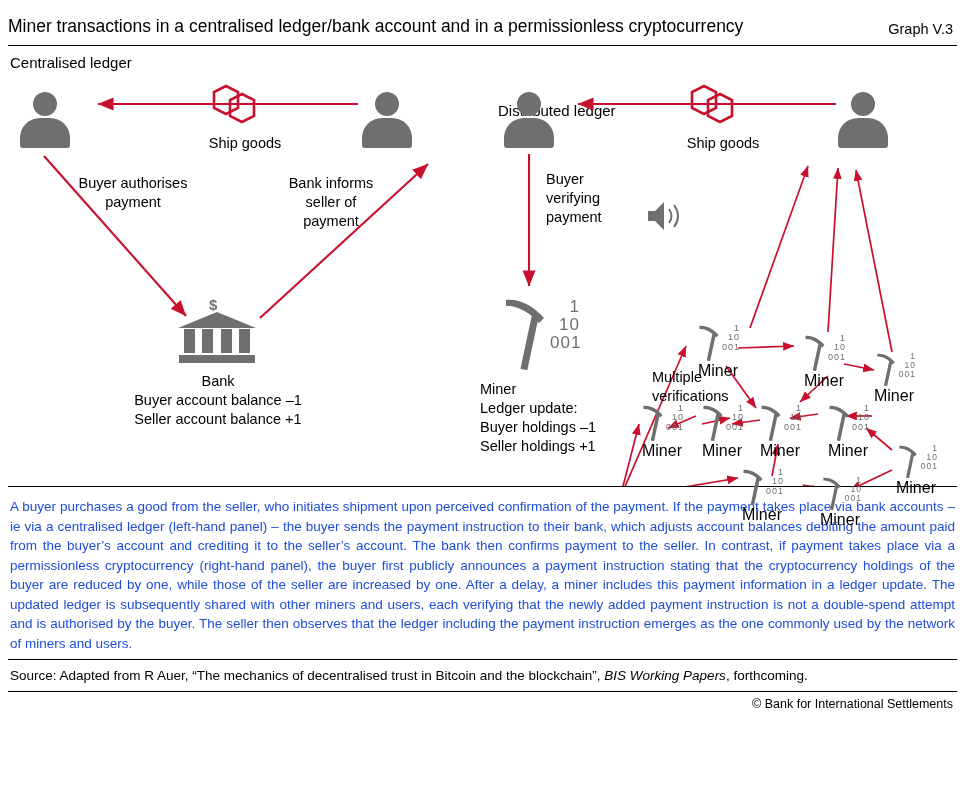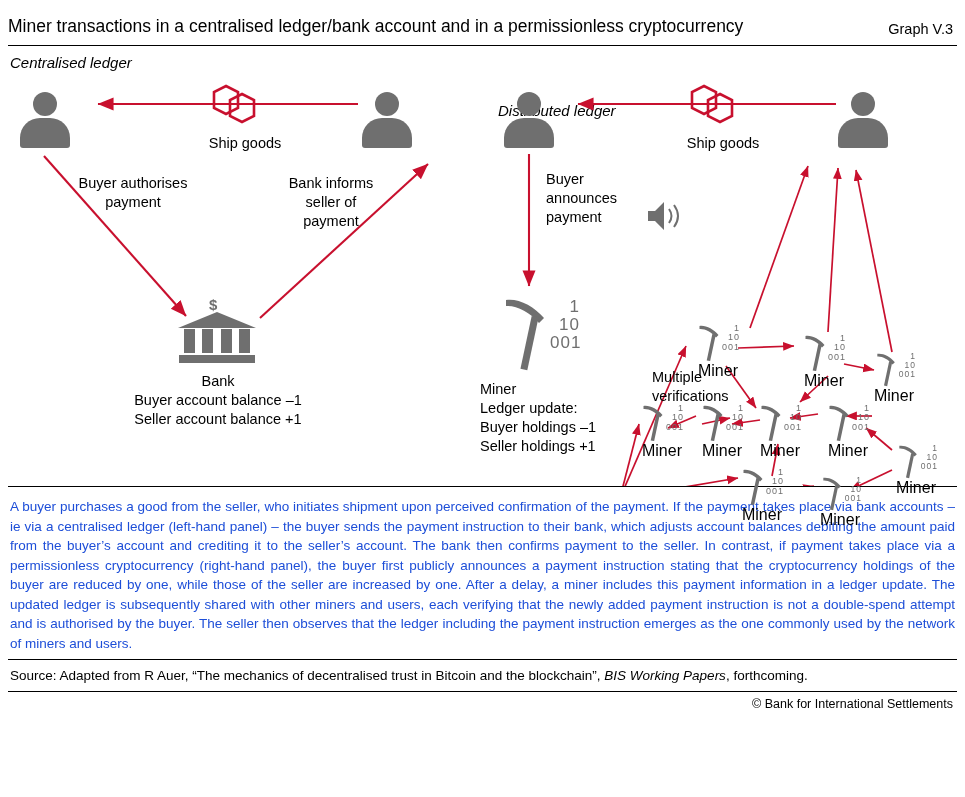--- a/index.html
+++ b/index.html
@@ -50,21 +50,20 @@
   }
   
   .panels {
     position: relative;
     height: 440px;
   }
   .panel-label {
     position: absolute;
     font-size: 15px;
     color: #000;
-    font-style: italic;
   }
   #panel-label-left { left: 2px; top: 8px; }
   #panel-label-right { left: 490px; top: 8px; margin-top: 48px; }
 
   .fig {
     position: absolute;
     left: 0;
     top: 0;
     width: 949px;
     height: 440px;
@@ -292,21 +291,21 @@
       <div class="body"></div>
     </div>
     <svg class="chain" style="left:672px; top:36px;" width="64" height="46" viewBox="0 0 64 46">
       <g stroke="#c8102e" stroke-width="2.6" fill="none">
         <path d="M24,4 L36,10 L36,26 L24,32 L12,26 L12,10 Z"></path>
         <path d="M40,12 L52,18 L52,34 L40,40 L28,34 L28,18 Z"></path>
       </g>
     </svg>
     <div class="lbl center" style="left: 660px; top: 88px; width: 110px; white-space: pre-line;">Ship goods</div>
     <div class="lbl" style="left: 538px; top: 124px; width: 120px; white-space: pre-line;">Buyer
-announces
+verifying
 payment</div>
     <div class="lbl" style="left: 644px; top: 322px; width: 120px; white-space: pre-line;">Multiple
 verifications</div>
 
     <svg class="speaker" style="left:638px; top:152px;" width="40" height="36" viewBox="0 0 40 36">
       <g fill="#6f6f6f">
         <path d="M2,13 L9,13 L18,4 L18,32 L9,23 L2,23 Z"></path>
       </g>
       <g stroke="#6f6f6f" stroke-width="2" fill="none">
         <path d="M23,11 Q28,18 23,25"></path>

